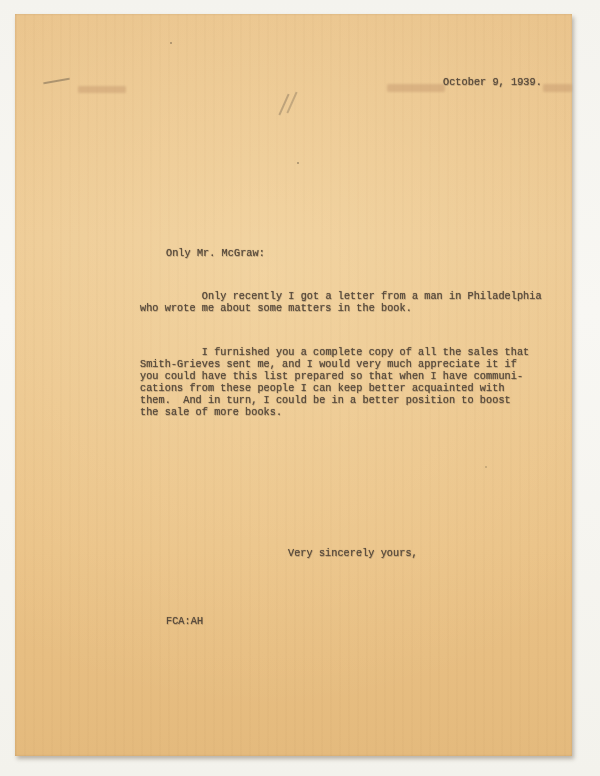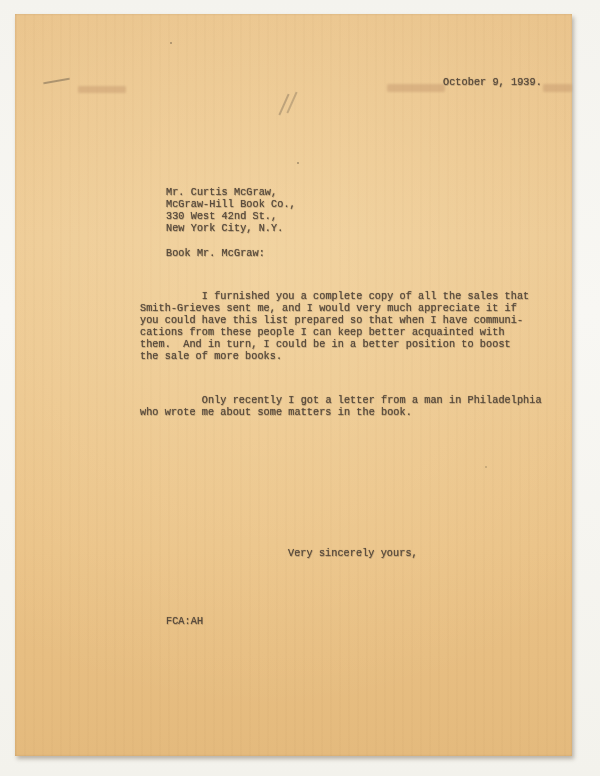--- a/index.html
+++ b/index.html
@@ -107,36 +107,32 @@
     <div class="smudge ghost-3"></div>
     <div class="pencil pencil-dash"></div>
     <div class="pencil hand-stroke-a"></div>
     <div class="pencil hand-stroke-b"></div>
     <div class="speck speck-1"></div>
     <div class="speck speck-2"></div>
     <div class="speck speck-3"></div>
 
     <div class="tw date">October 9, 1939.</div>
 
-    <div class="tw recipient">Mr. Curtis McGraw,
-McGraw-Hill Book Co.,
-330 West 42nd St.,
-New York City, N.Y.</div>
 
-    <div class="tw salutation">Book Mr. McGraw:</div>
+    <div class="tw salutation">Only Mr. McGraw:</div>
 
     <div class="tw body">
+      <p>          Only recently I got a letter from a man in Philadelphia
+who wrote me about some matters in the book.</p>
       <p>          I furnished you a complete copy of all the sales that
 Smith-Grieves sent me, and I would very much appreciate it if
 you could have this list prepared so that when I have communi-
 cations from these people I can keep better acquainted with
 them.  And in turn, I could be in a better position to boost
 the sale of more books.</p>
-      <p>          Only recently I got a letter from a man in Philadelphia
-who wrote me about some matters in the book.</p>
     </div>
 
     <div class="tw closing">Very sincerely yours,</div>
 
     <div class="tw reference">FCA:AH</div>
 
 
   </div>
 </div>
 

